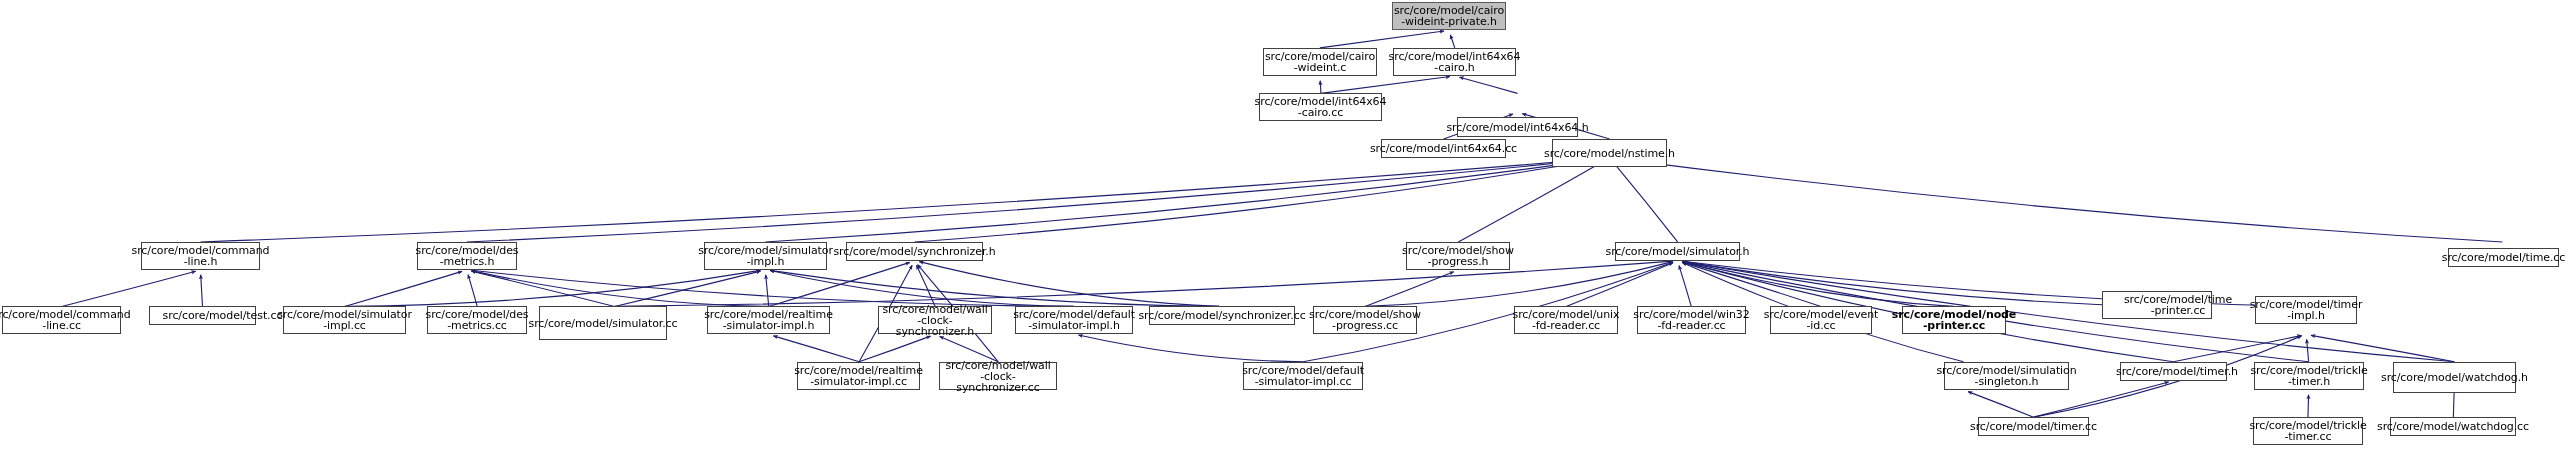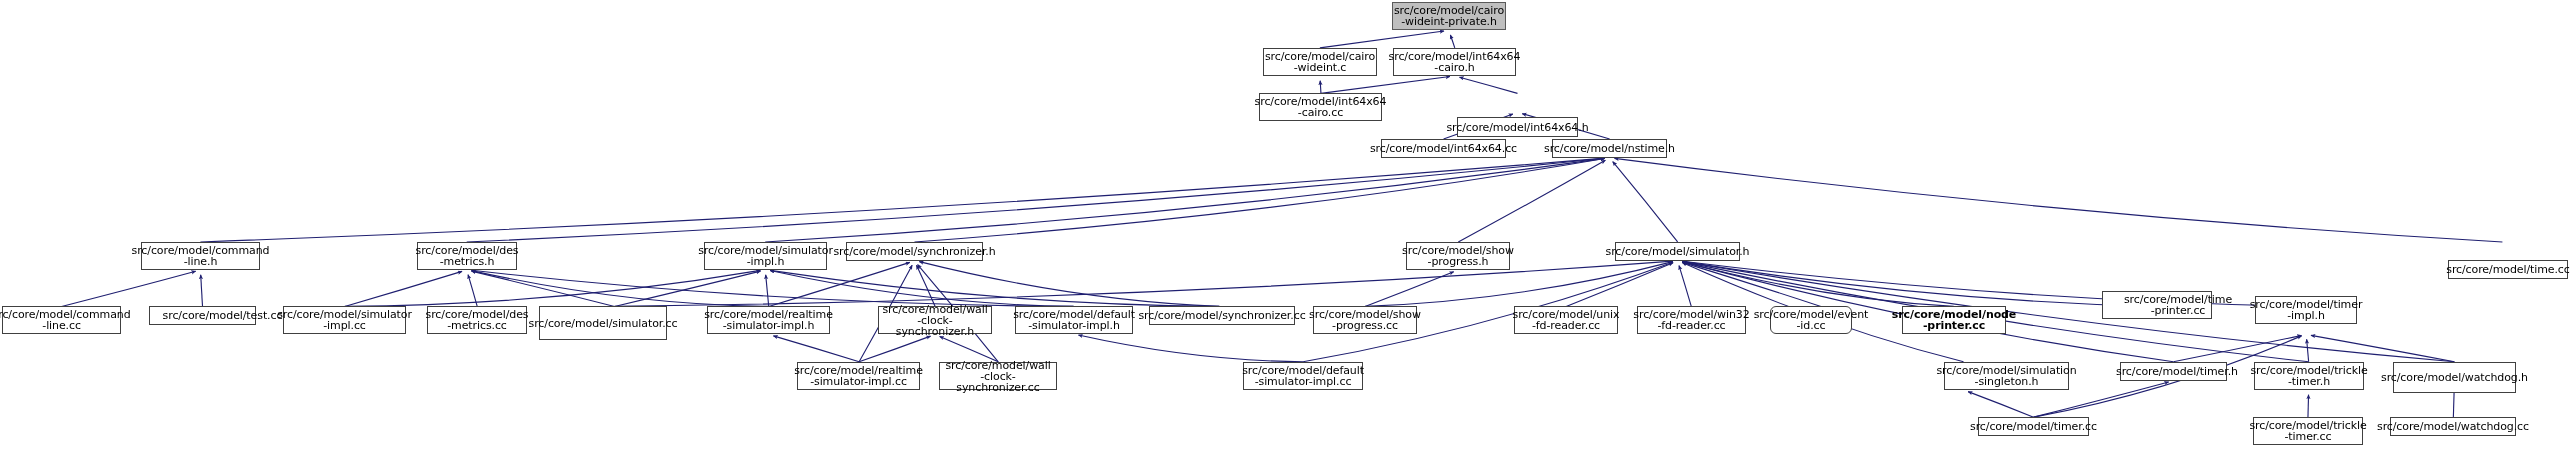--- a/index.html
+++ b/index.html
@@ -116,32 +116,32 @@
       <div class="node root" style="left: 1392px; top: 2.1px; width: 114px; height: 28px;">src/core/model/cairo
 -wideint-private.h</div>
       <div class="node" style="left: 1263px; top: 48px; width: 114px; height: 28px;">src/core/model/cairo
 -wideint.c</div>
       <div class="node" style="left: 1393px; top: 48px; width: 123px; height: 28px;">src/core/model/int64x64
 -cairo.h</div>
       <div class="node" style="left: 1259px; top: 93px; width: 123px; height: 28px;">src/core/model/int64x64
 -cairo.cc</div>
       <div class="node" style="left: 1457px; top: 93px; width: 121px; height: 20px; margin-top: 24px;">src/core/model/int64x64.h</div>
       <div class="node" style="left: 1381px; top: 139px; width: 125px; height: 19px;">src/core/model/int64x64.cc</div>
-      <div class="node" style="left: 1552px; top: 139px; width: 115px; height: 19px;">src/core/model/nstime.h</div>
+      <div class="node" style="left: 1552px; top: 139px; width: 115px; height: 28px;">src/core/model/nstime.h</div>
       <div class="node" style="left: 141px; top: 242px; width: 119px; height: 28px;">src/core/model/command
 -line.h</div>
       <div class="node" style="left: 417px; top: 242px; width: 100px; height: 28px;">src/core/model/des
 -metrics.h</div>
       <div class="node" style="left: 704px; top: 242px; width: 123px; height: 28px;">src/core/model/simulator
 -impl.h</div>
       <div class="node" style="left: 846px; top: 242px; width: 137px; height: 19px;">src/core/model/synchronizer.h</div>
       <div class="node" style="left: 1406px; top: 242px; width: 104px; height: 28px;">src/core/model/show
 -progress.h</div>
       <div class="node" style="left: 1615px; top: 242px; width: 125px; height: 19px;">src/core/model/simulator.h</div>
-      <div class="node" style="left: 2448px; top: 260px; width: 120px; height: 19px;">src/core/model/time.cc</div>
+      <div class="node" style="left: 2448px; top: 248px; width: 111px; height: 19px;">src/core/model/time.cc</div>
       <div class="node" style="left: 2.1px; top: 306px; width: 119px; height: 28px;">src/core/model/command
 -line.cc</div>
       <div class="node" style="left: 149px; top: 306px; width: 107px; height: 19px; padding-left: 40px;">src/core/model/test.cc</div>
       <div class="node" style="left: 283px; top: 306px; width: 123px; height: 28px;">src/core/model/simulator
 -impl.cc</div>
       <div class="node" style="left: 427px; top: 306px; width: 100px; height: 28px;">src/core/model/des
 -metrics.cc</div>
       <div class="node" style="left: 539px; top: 306px; width: 128px; height: 34px;">src/core/model/simulator.cc</div>
       <div class="node" style="left: 707px; top: 306px; width: 123px; height: 28px;">src/core/model/realtime
 -simulator-impl.h</div>
@@ -149,21 +149,21 @@
 -clock-synchronizer.h</div>
       <div class="node" style="left: 1015px; top: 306px; width: 118px; height: 28px;">src/core/model/default
 -simulator-impl.h</div>
       <div class="node" style="left: 1149px; top: 306px; width: 146px; height: 19px;">src/core/model/synchronizer.cc</div>
       <div class="node" style="left: 1313px; top: 306px; width: 104px; height: 28px;">src/core/model/show
 -progress.cc</div>
       <div class="node" style="left: 1514px; top: 306px; width: 104px; height: 28px;">src/core/model/unix
 -fd-reader.cc</div>
       <div class="node" style="left: 1637px; top: 306px; width: 109px; height: 28px;">src/core/model/win32
 -fd-reader.cc</div>
-      <div class="node" style="left: 1770px; top: 306px; width: 82px; height: 28px; border-radius: 6px;">src/core/model/event
+      <div class="node" style="left: 1770px; top: 306px; width: 102px; height: 28px;">src/core/model/event
 -id.cc</div>
       <div class="node" style="left: 1902px; top: 306px; width: 104px; height: 28px; font-weight: bold;">src/core/model/node
 -printer.cc</div>
       <div class="node" style="left: 2102px; top: 291px; width: 110px; height: 28px; padding-left: 42px;">src/core/model/time
 -printer.cc</div>
       <div class="node" style="left: 2255px; top: 296px; width: 102px; height: 28px;">src/core/model/timer
 -impl.h</div>
       <div class="node" style="left: 797px; top: 362px; width: 123px; height: 28px;">src/core/model/realtime
 -simulator-impl.cc</div>
       <div class="node" style="left: 939px; top: 362px; width: 118px; height: 28px;">src/core/model/wall

